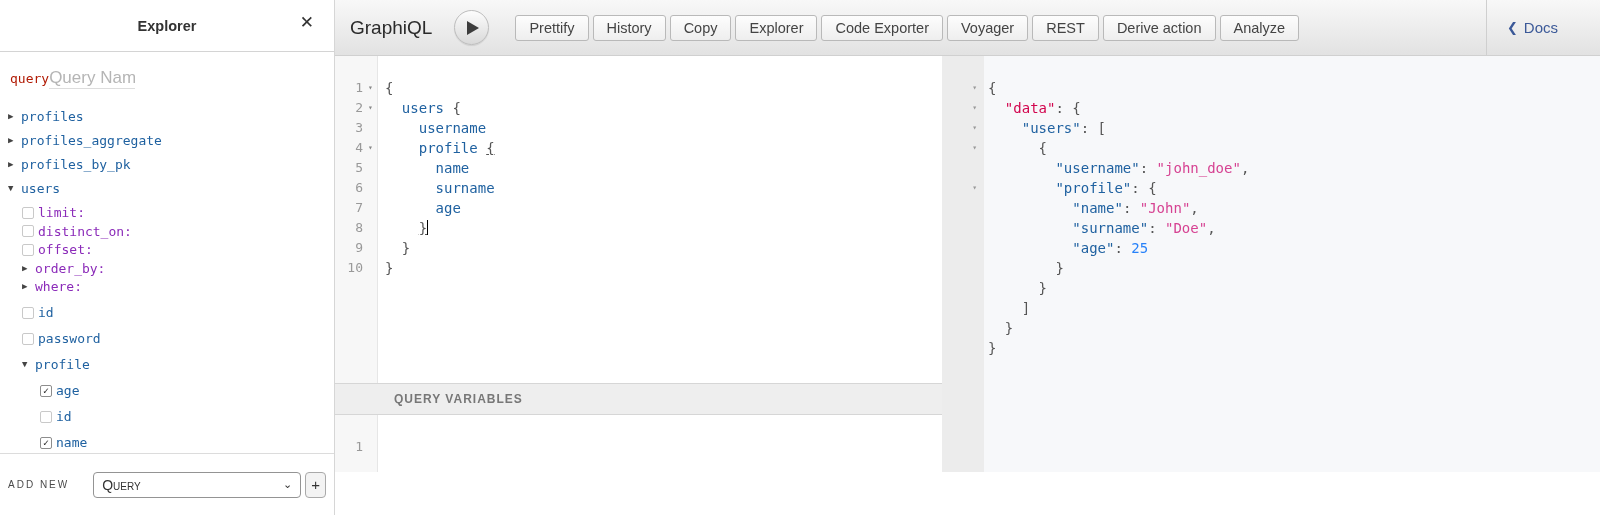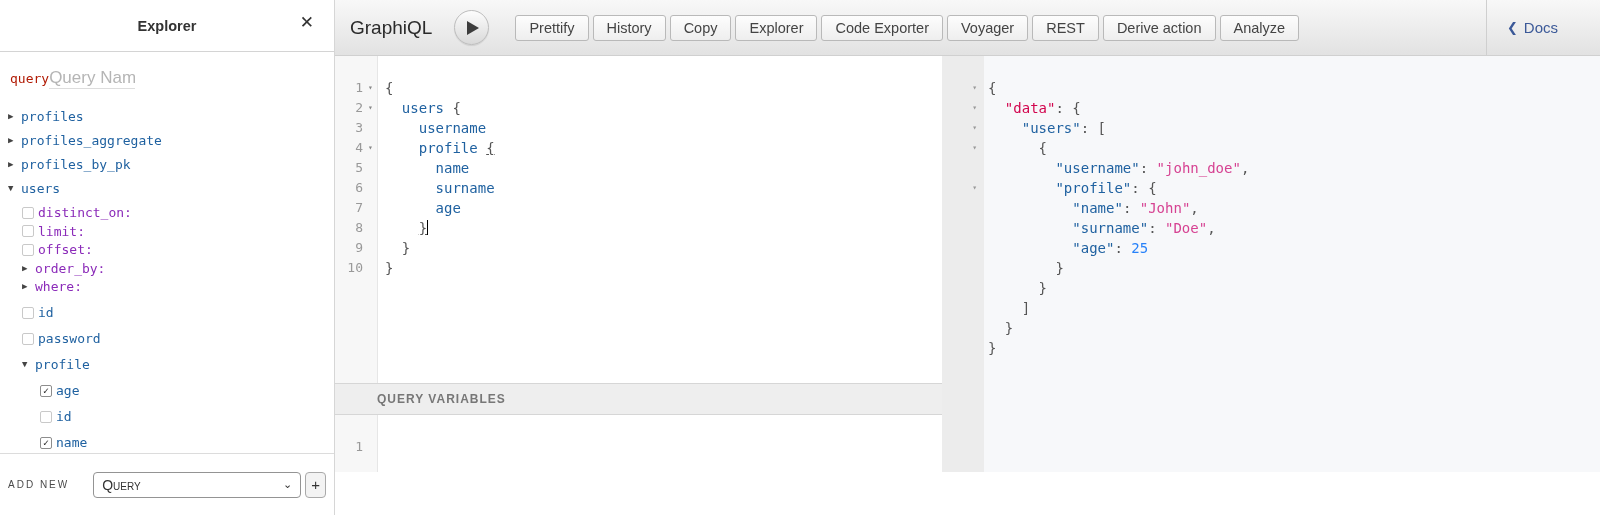--- a/index.html
+++ b/index.html
@@ -92,21 +92,21 @@
   .tok-fld{color:var(--field-blue);}
   .tok-key{color:var(--field-blue);}
   .tok-def{color:var(--def-red);}
   .tok-str{color:var(--string-pink);}
   .tok-num{color:var(--number-blue);}
   .tok-match{text-decoration:underline;}
   .caret{display:inline-block;width:1px;height:15px;background:#000;
     vertical-align:-2px;}
   .variables-title{height:32px;min-height:32px;background:#eeeeee;
     border-top:1px solid #d6d6d6;border-bottom:1px solid #d6d6d6;display:flex;
-    align-items:center;padding-left:42px;font-size:12px;font-weight:bold;
+    align-items:center;padding-left:59px;font-size:12px;font-weight:bold;
     letter-spacing:1px;color:#777;}
   .variables-editor{flex:1;}
 
   
   .result-pane{flex:1;position:relative;background:#f7f8fa;
     font-family:"DejaVu Sans Mono",monospace;font-size:14px;}
   .result-strip{position:absolute;left:0;top:0;bottom:0;width:42px;background:#ececec;}
   .rlines{position:relative;padding-top:22px;}
   .rline{height:20px;line-height:20px;display:flex;white-space:pre;}
   .rline .fold{width:42px;text-align:right;padding-right:7px;color:#999;
@@ -139,25 +139,25 @@
         <div class="trow t-root">
           <span class="tri">▶</span>
           <span class="lbl-field">profiles_by_pk</span>
         </div>
         <div class="trow t-root">
           <span class="tri">▼</span>
           <span class="lbl-field">users</span>
         </div>
         <div class="trow t-arg">
           <span class="cbx"></span>
+          <span class="lbl-arg">limit:</span>
+        </div>
+        <div class="trow t-arg">
+          <span class="cbx"></span>
           <span class="lbl-arg">distinct_on:</span>
-        </div>
-        <div class="trow t-arg">
-          <span class="cbx"></span>
-          <span class="lbl-arg">limit:</span>
         </div>
         <div class="trow t-arg">
           <span class="cbx"></span>
           <span class="lbl-arg">offset:</span>
         </div>
         <div class="trow t-arg">
           <span class="tri">▶</span>
           <span class="lbl-arg">order_by:</span>
         </div>
         <div class="trow t-arg">

